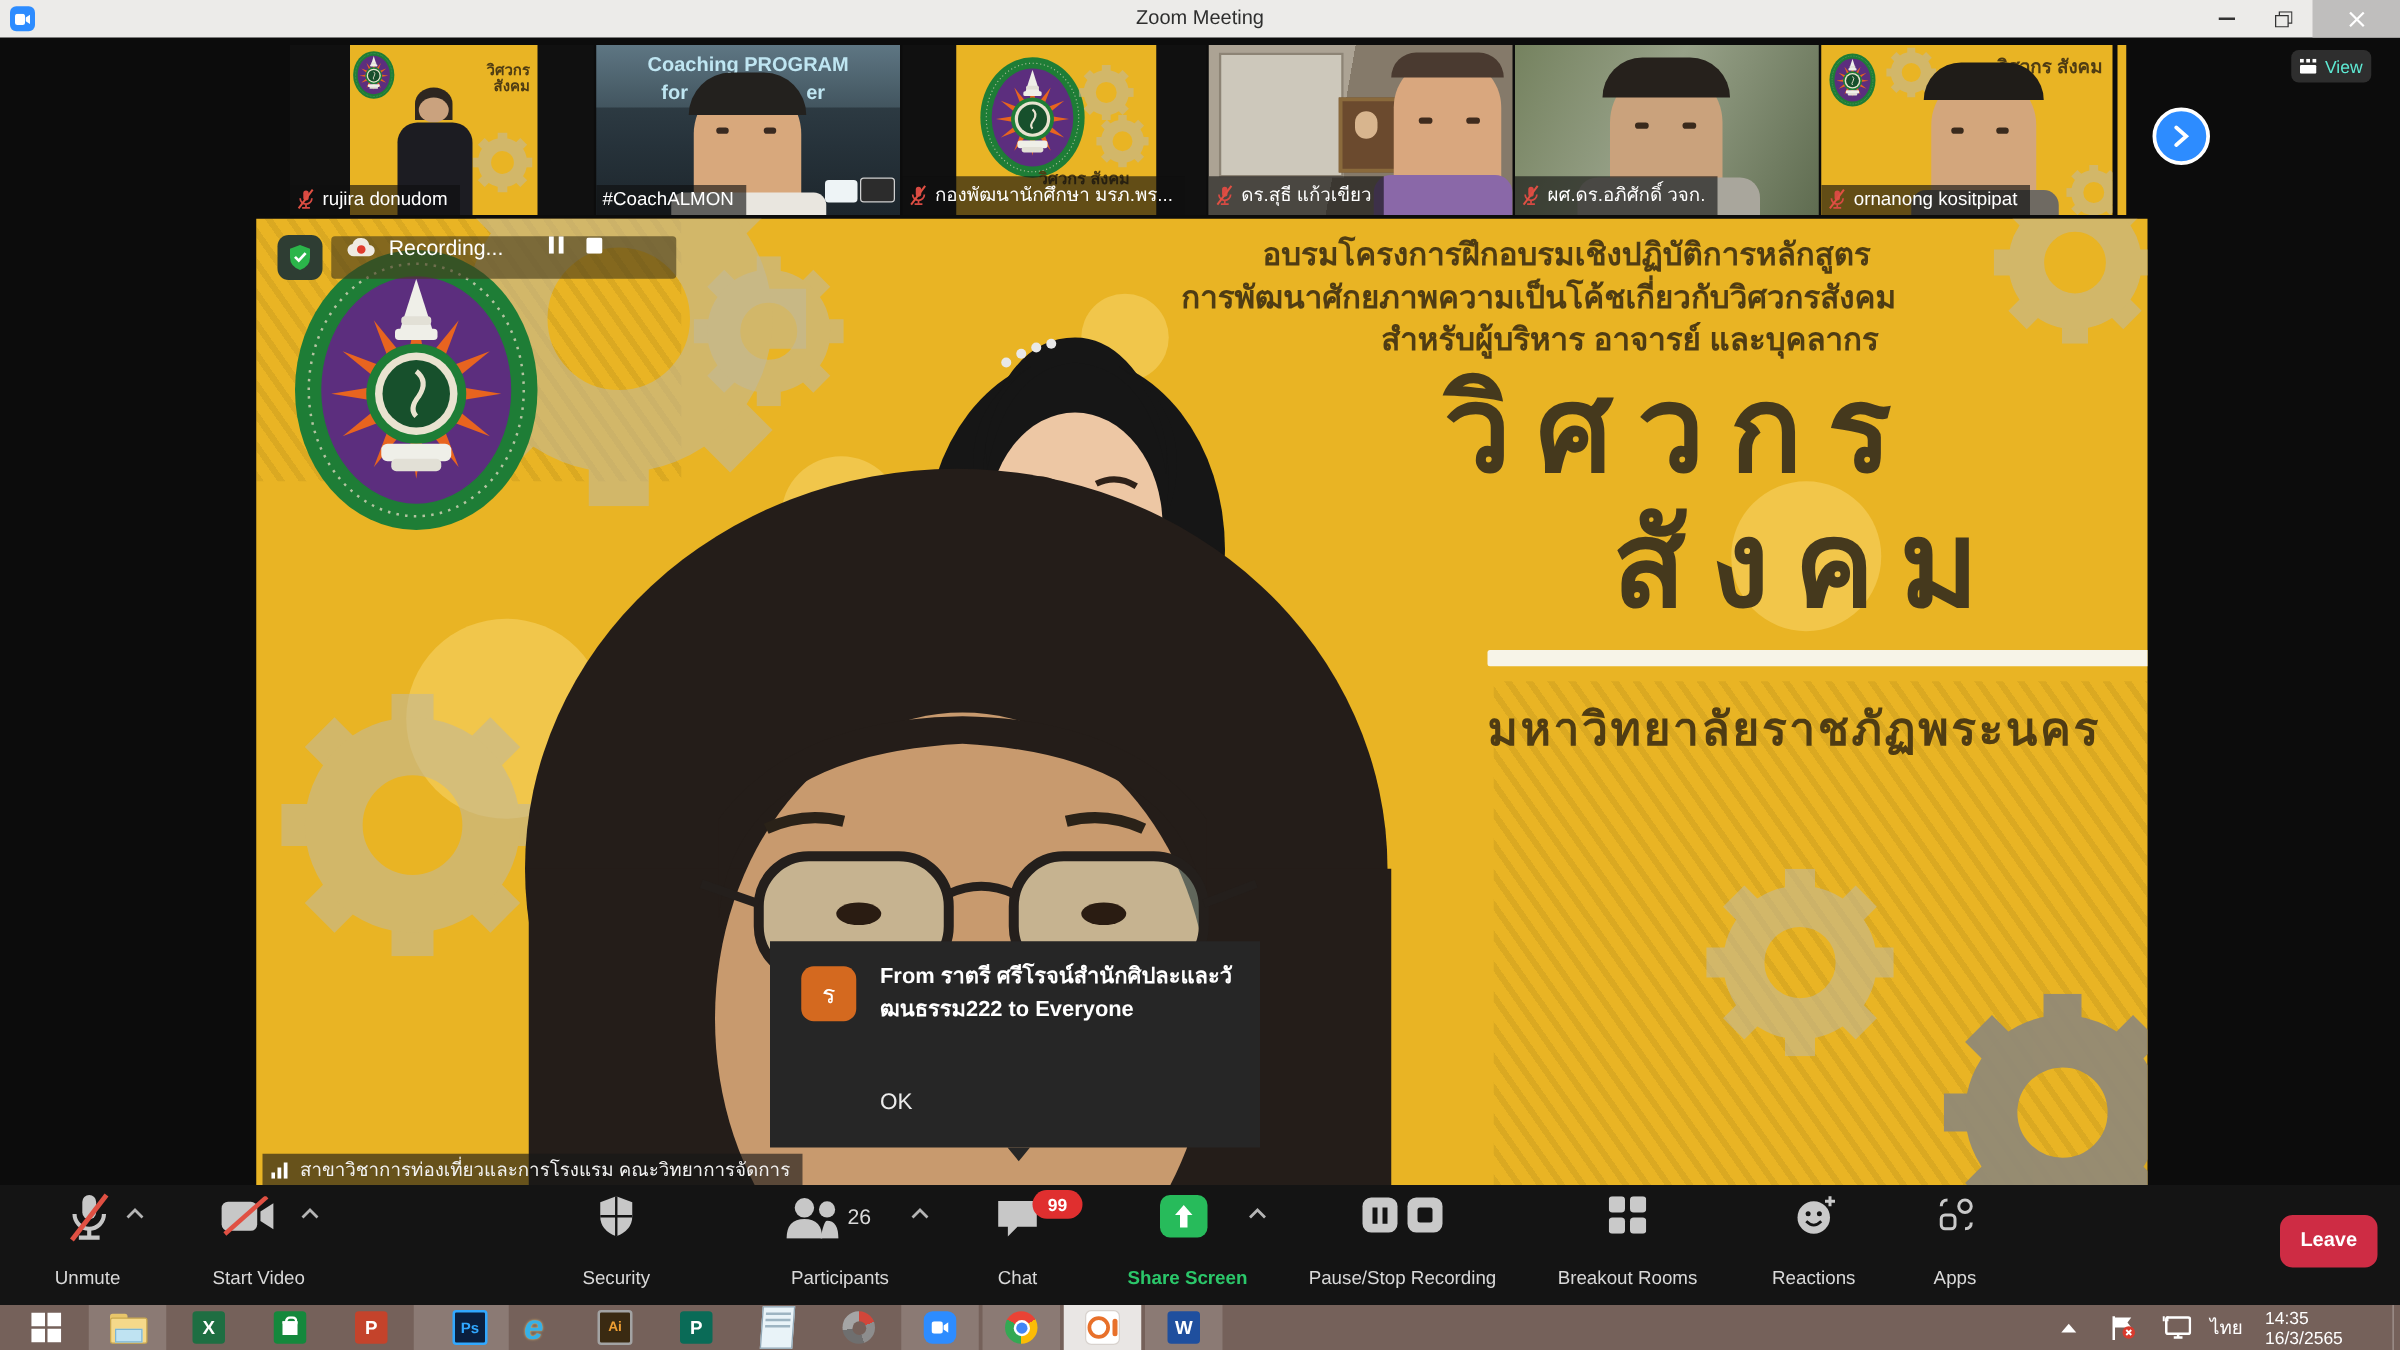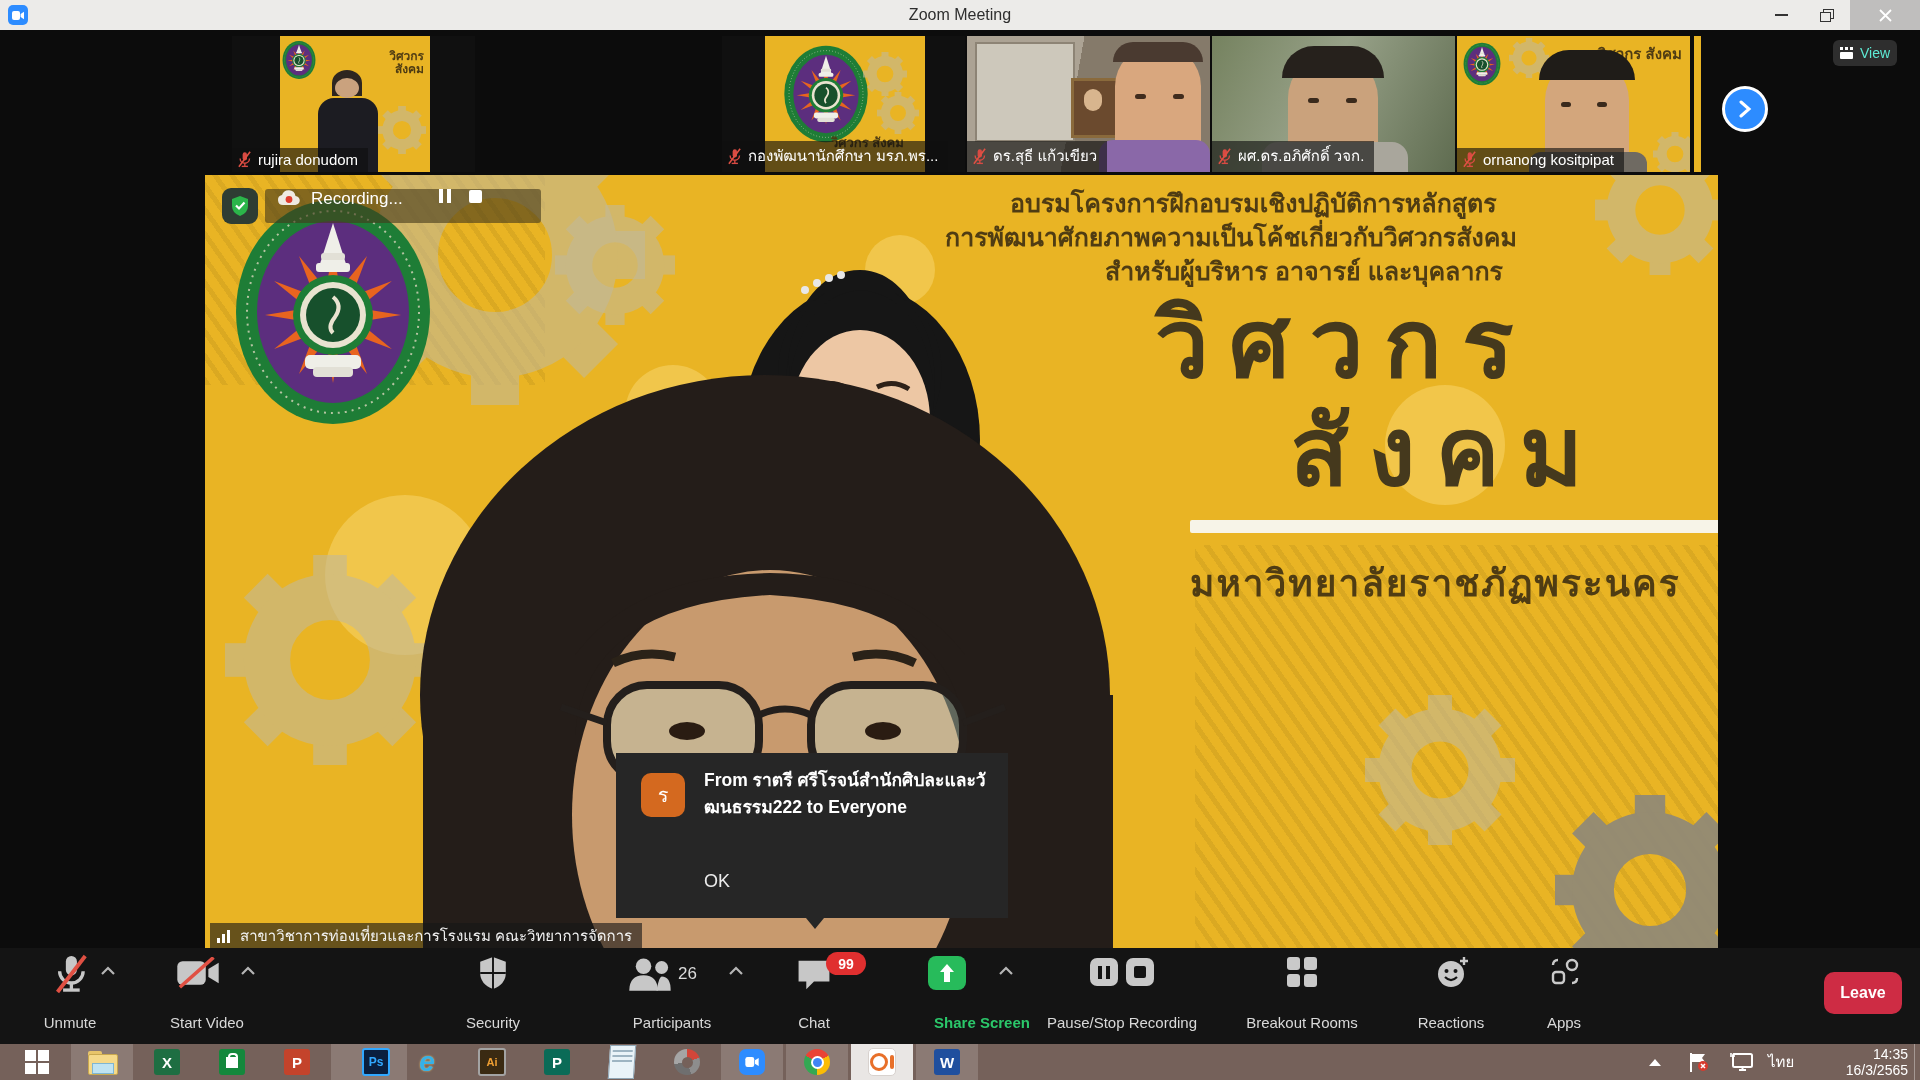--- a/index.html
+++ b/index.html
@@ -134,20 +134,36 @@
       <div class="ab" style="left:38px;top:62px;width:60px;height:74px;border-radius:16px 16px 0 0;background:#1c1c22;"></div>
     </div>
     <div class="namechip">
       <svg width="15" height="17" viewBox="0 0 24 27" style="color:#d84a43">
           <use href="#micmuted"></use>
         </svg>
       <span>rujira donudom</span>
     </div>
   </div>
 
+  <div class="ab thumb" style="left:477px;width:243px;background:linear-gradient(#37474f,#26323a 60%,#1d262c);">
+    <div class="ab" style="left:0;top:0;width:243px;height:50px;background:linear-gradient(#5e7683,#42555f);"></div>
+    <div class="ab" style="left:0;top:8px;width:243px;text-align:center;font-weight:bold;font-size:16px;color:#bfe6f2;">Coaching PROGRAM</div>
+    <div class="ab" style="left:52px;top:30px;font-weight:bold;font-size:16px;color:#bfe6f2;">for</div>
+    <div class="ab" style="left:168px;top:30px;font-weight:bold;font-size:16px;color:#bfe6f2;">er</div>
+    <div class="ab" style="left:78px;top:28px;width:86px;height:108px;border-radius:44px 44px 0 0;background:#d8a87c;"></div>
+    <div class="ab" style="left:74px;top:22px;width:94px;height:34px;border-radius:46px 46px 0 0;background:#23211e;"></div>
+    <div class="ab" style="left:96px;top:66px;width:10px;height:5px;border-radius:3px;background:#3a2a20;"></div>
+    <div class="ab" style="left:134px;top:66px;width:10px;height:5px;border-radius:3px;background:#3a2a20;"></div>
+    <div class="ab" style="left:60px;top:118px;width:124px;height:18px;background:#e9e6df;border-radius:10px 10px 0 0;"></div>
+    <div class="ab" style="right:34px;bottom:10px;width:26px;height:18px;background:#eef4f6;border-radius:3px;"></div>
+    <div class="ab" style="right:4px;bottom:10px;width:26px;height:18px;background:#2c2c2c;border:1px solid #cfcfcf;border-radius:3px;"></div>
+    <div class="namechip">
+      <span>#CoachALMON</span>
+    </div>
+  </div>
 
   <div class="ab thumb" style="left:722px;width:243px;">
     <div class="ab yellow" style="left:43px;top:0;width:160px;height:136px;">
       <svg class="ab" style="left:18px;top:8px;" width="86" height="100" viewBox="0 0 200 230">
           <use href="#unilogo"></use>
         </svg>
       <svg class="ab gear" style="left:98px;top:16px;width:44px;height:44px;" viewBox="0 0 100 100">
           <use href="#gearshape"></use>
         </svg>
       <svg class="ab gear" style="left:112px;top:56px;width:42px;height:42px;" viewBox="0 0 100 100">
@@ -404,21 +420,21 @@
   <div class="tlabel" style="left:814px;">Chat</div>
 
   <div class="ab" style="left:928px;top:956px;width:38px;height:34px;border-radius:8px;background:#27bb5b;display:flex;align-items:center;justify-content:center;">
     <svg width="16" height="20" viewBox="0 0 16 20">
         <path d="M8 1 L15 9 H11 V19 H5 V9 H1 Z" fill="#fff"></path>
       </svg>
   </div>
   <svg class="ab caret" style="left:998px;" width="16" height="10" viewBox="0 0 16 10">
       <path d="M2 8 L8 2 L14 8" stroke="#b5b5b5" stroke-width="2.2" fill="none"></path>
     </svg>
-  <div class="tlabel" style="left:950px;color:#2bc76a;font-weight:bold;margin-left:32px;">Share Screen</div>
+  <div class="tlabel" style="left:950px;color:#2bc76a;font-weight:bold;">Share Screen</div>
 
   <div class="ab" style="left:1090px;top:958px;width:28px;height:28px;border-radius:7px;background:#c9c9c9;display:flex;align-items:center;justify-content:center;gap:4px;">
     <div style="width:4px;height:13px;background:#141414;"></div>
       <div style="width:4px;height:13px;background:#141414;"></div>
   </div>
   <div class="ab" style="left:1126px;top:958px;width:28px;height:28px;border-radius:7px;background:#c9c9c9;display:flex;align-items:center;justify-content:center;">
     <div style="width:12px;height:12px;border-radius:2px;background:#141414;"></div>
   </div>
   <div class="tlabel" style="left:1122px;">Pause/Stop Recording</div>
 
@@ -540,19 +556,19 @@
     </svg>
   </div>
   <div class="slot" style="left:1722px;width:38px;">
     <svg width="24" height="22" viewBox="0 0 24 22">
       <rect x="4" y="3" width="19" height="13" rx="1.5" fill="none" stroke="#fff" stroke-width="2"></rect>
       <path d="M10 19 H17 M13.5 16 V19" stroke="#fff" stroke-width="2"></path>
       <path d="M2 6 V2 M5 6 V2" stroke="#fff" stroke-width="1.6"></path>
     </svg>
   </div>
   <div class="ab tray" style="left:1768px;top:1044px;height:36px;display:flex;align-items:center;font-size:15px;">ไทย</div>
-  <div class="ab tray" style="left:1812px;top:1046px;width:96px;text-align:right;line-height:16px;">
+  <div class="ab tray" style="left:1812px;top:1046px;width:96px;text-align:left;line-height:16px;">
     <div>14:35</div>
     <div>16/3/2565</div>
   </div>
   <div class="ab" style="left:1914px;top:1044px;width:6px;height:36px;border-left:1px solid rgba(255,255,255,.35);"></div>
 
 </div>
 
 </body></html>

